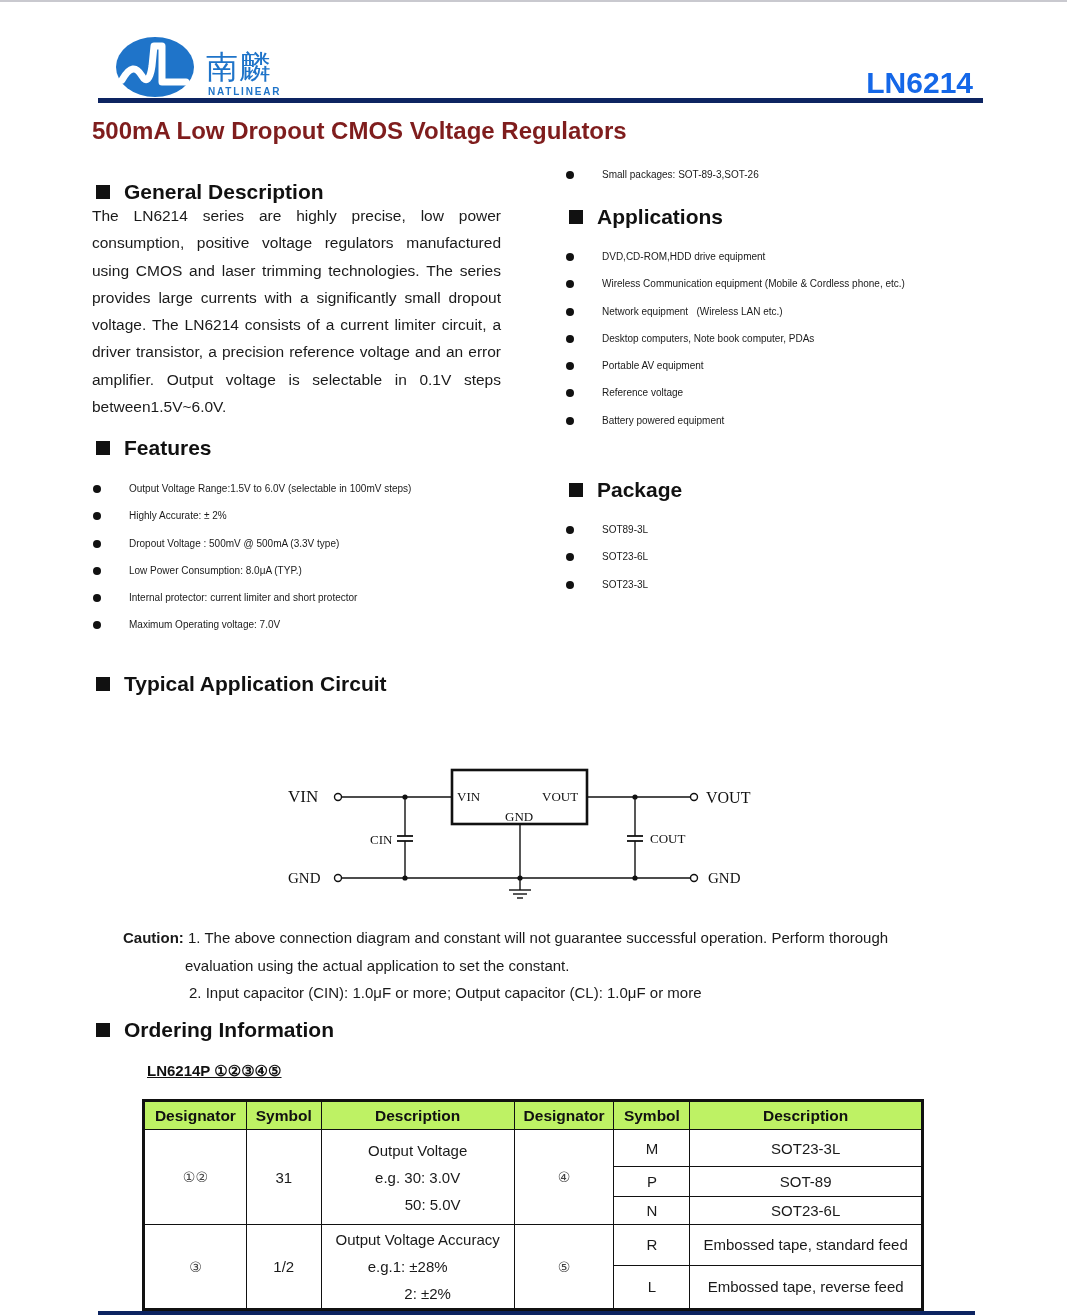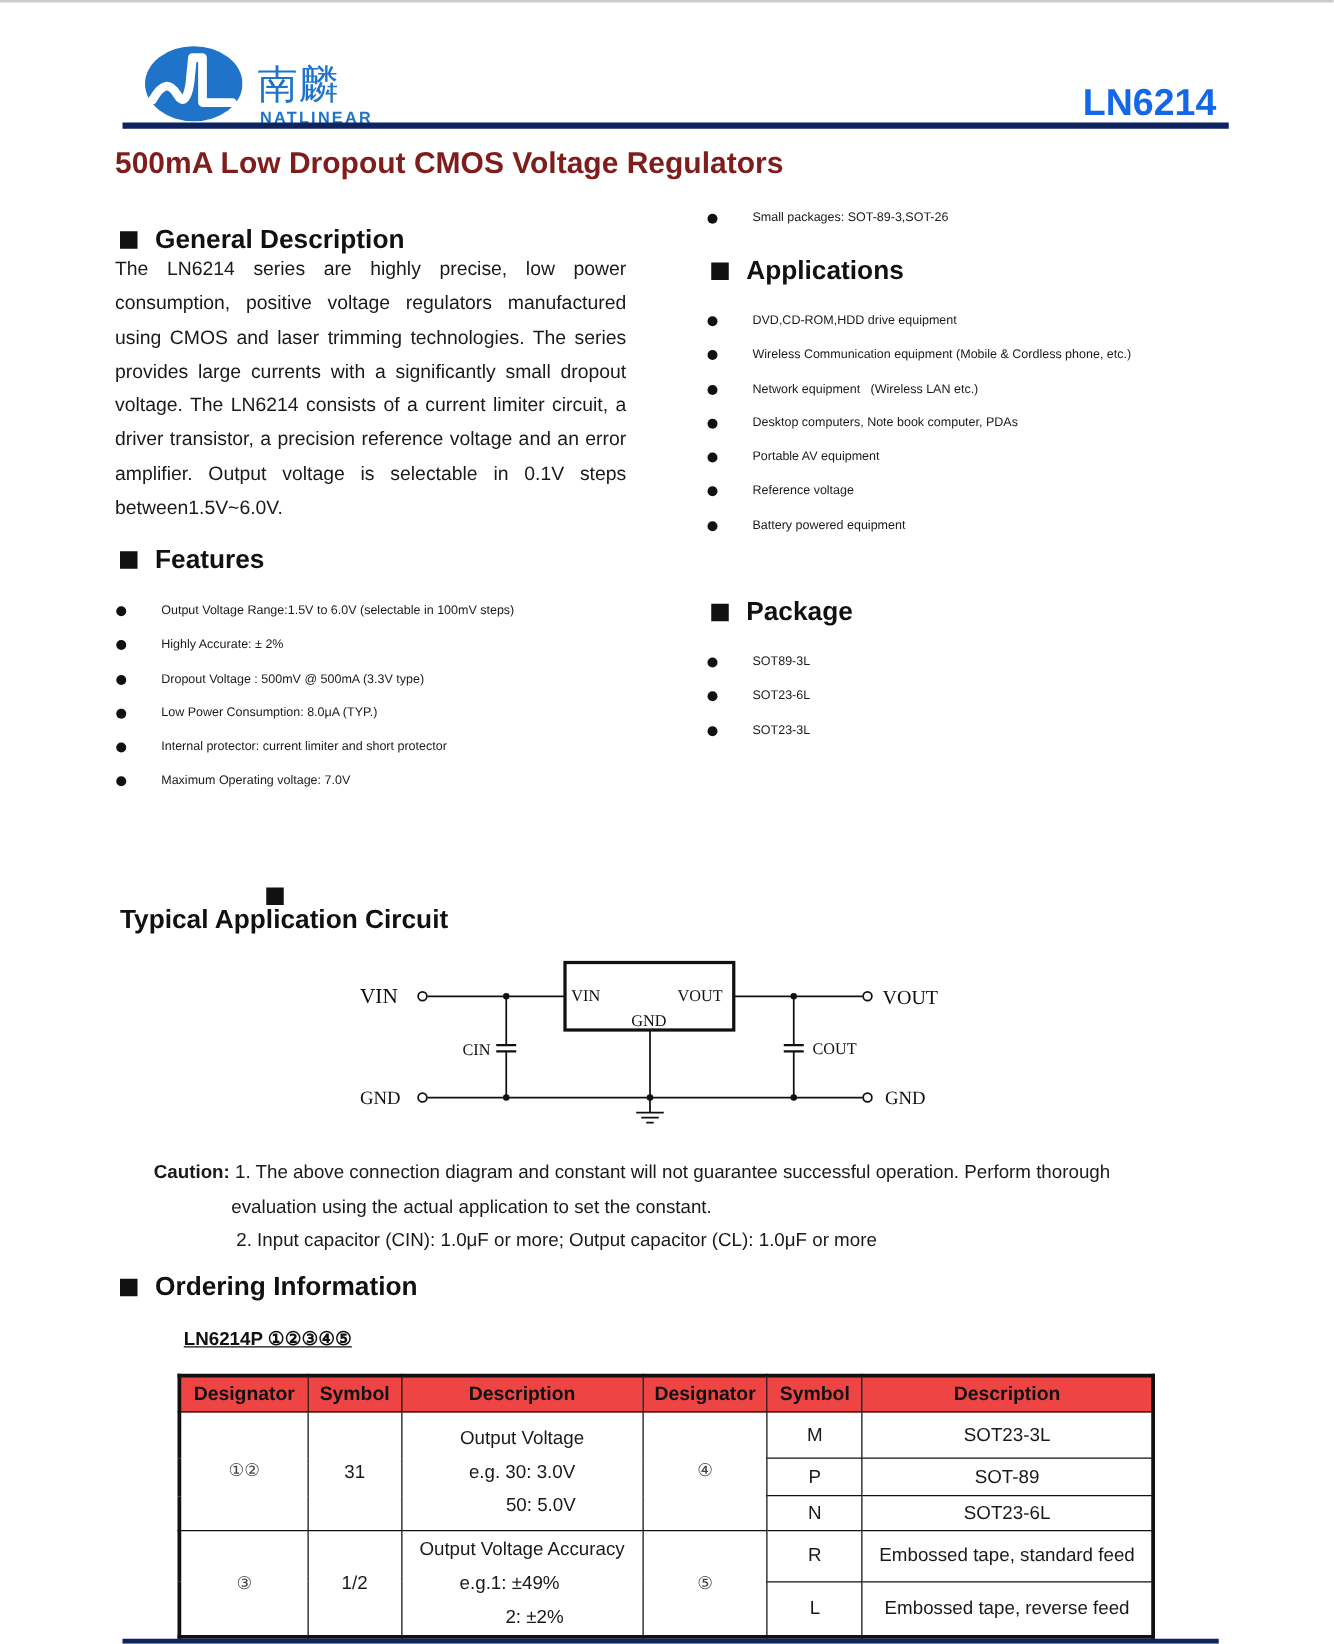--- a/index.html
+++ b/index.html
@@ -3,21 +3,21 @@
 <meta charset="utf-8">
 <style>
   * { box-sizing: border-box; margin: 0; padding: 0; }
   html, body { width: 1067px; height: 1315px; background: #ffffff; overflow: hidden; }
   body { position: relative; font-family: "Liberation Sans", sans-serif; color: #111; }
   .topline { position: absolute; left: 0; top: 0; width: 1067px; height: 2px; background: #c9c9cf; }
 
   
   .logo { position: absolute; left: 116px; top: 36px; width: 78px; height: 62px; }
   .logo-cn { position: absolute; left: 206px; top: 50px; font-family: "DejaVu Sans", sans-serif; font-size: 32px; font-weight: normal; color: #1f74c9; letter-spacing: 1px; line-height: 34px; }
-  .logo-en { position: absolute; left: 208px; top: 86px; font-size: 13px; font-weight: bold; color: #1f74c9; letter-spacing: 1.8px; }
+  .logo-en { position: absolute; left: 208px; top: 86px; font-size: 10px; font-weight: bold; color: #1f74c9; letter-spacing: 1.8px; }
   .part-no { position: absolute; right: 94px; top: 66px; font-size: 30px; font-weight: bold; color: #1467e8; line-height: 34px; }
   .header-rule { position: absolute; left: 98px; top: 98px; width: 885px; height: 5px; background: #0d2461; }
 
   .doc-title { position: absolute; left: 92px; top: 117px; font-size: 24px; font-weight: bold; color: #7f1d1d; }
 
   
   .sec-h { position: absolute; font-size: 21px; font-weight: bold; color: #111; display: flex; align-items: center; }
   .sec-h .sq { display: inline-block; width: 14px; height: 14px; background: #111; margin-right: 14px; }
 
   .para { position: absolute; font-size: 15.5px; line-height: 27.3px; text-align: justify; text-align-last: left; color: #1a1a1a; }
@@ -34,21 +34,21 @@
   .caution { position: absolute; left: 123px; top: 924px; font-size: 15px; line-height: 27.5px; color: #1a1a1a; }
   .caution b { font-weight: bold; }
   .caution .l2 { padding-left: 62px; }
   .caution .l3 { padding-left: 66px; }
 
   .order-code { position: absolute; left: 147px; top: 1062px; font-size: 15px; font-weight: bold; text-decoration: underline; color: #111; }
 
   
   .otable { position: absolute; left: 142px; top: 1099px; width: 782px; border-collapse: collapse; border: 3px solid #111; font-size: 15px; color: #1a1a1a; }
   .otable th, .otable td { border: 1.5px solid #111; text-align: center; vertical-align: middle; }
-  .otable th { background: #ef4444; font-weight: bold; height: 29px; font-size: 15.5px; color: #111; }
+  .otable th { background: #bef264; font-weight: bold; height: 29px; font-size: 15.5px; color: #111; }
   .otable td { height: 32px; }
   .otable td.multi { line-height: 27px; padding: 1px 4px; }
   .otable .circ { font-family: "DejaVu Sans", sans-serif; font-size: 14px; color: #444; }
 
   .footer-rule { position: absolute; left: 98px; top: 1311px; width: 877px; height: 4px; background: #0d2461; }
 </style>
 </head>
 <body>
 
 <div class="topline"></div>
@@ -104,21 +104,21 @@
 <div class="sec-h" style="left:569px; top:478px;">
   <span class="sq"></span>
   <span>Package</span>
 </div>
 <ul class="blist" style="left:566px; top:516px; width:300px;">
   <li>SOT89-3L</li>
   <li>SOT23-6L</li>
   <li>SOT23-3L</li>
 </ul>
 
-<div class="sec-h" style="left:96px; top:710px;flex-direction:column;">
+<div class="sec-h" style="left:96px; top:672px;">
   <span class="sq"></span>
   <span>Typical Application Circuit</span>
 </div>
 
 <svg class="circuit" viewBox="0 0 490 145">
   <g stroke="#111" stroke-width="1.4" fill="none">
 
     <rect x="172" y="10" width="135" height="54" stroke-width="2.6"></rect>
 
     <circle cx="58" cy="37" r="3.5" fill="#fff"></circle>
@@ -214,21 +214,21 @@
     </tr>
     <tr>
       <td style="height:28px;">N</td>
       <td style="height:28px;">SOT23-6L</td>
     </tr>
     <tr>
       <td rowspan="2" class="circ">③</td>
       <td rowspan="2">1/2</td>
       <td rowspan="2" class="multi">
         <div>Output Voltage Accuracy</div>
-        <div style="padding-right:20px;">e.g.1: ±49%</div>
+        <div style="padding-right:20px;">e.g.1: ±28%</div>
         <div style="padding-left:20px;">2: ±2%</div>
       </td>
       <td rowspan="2" class="circ">⑤</td>
       <td style="height:40px;">R</td>
       <td style="height:40px;">Embossed tape, standard feed</td>
     </tr>
     <tr>
       <td style="height:43px;">L</td>
       <td style="height:43px;">Embossed tape, reverse feed</td>
     </tr>

